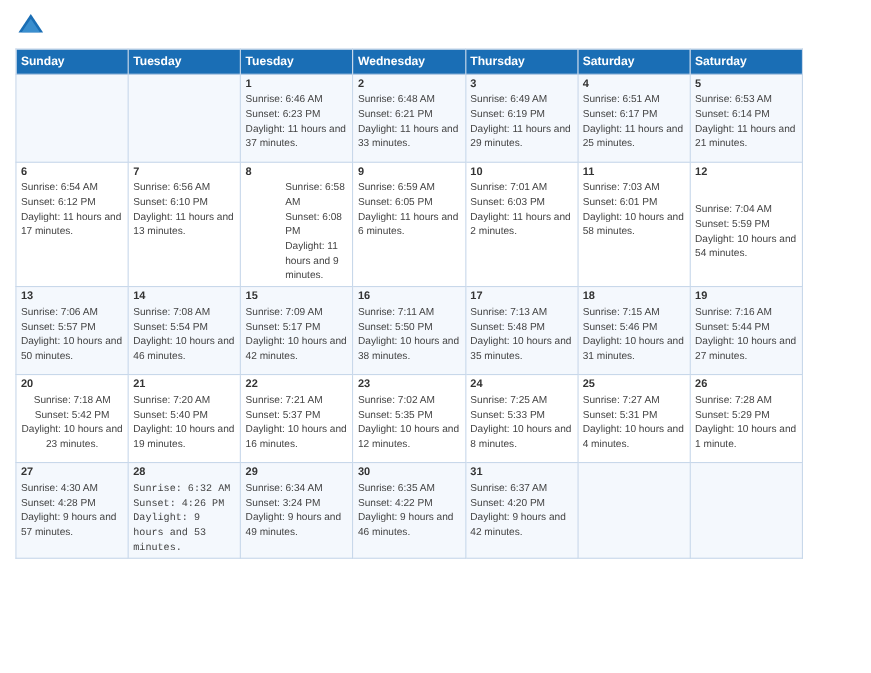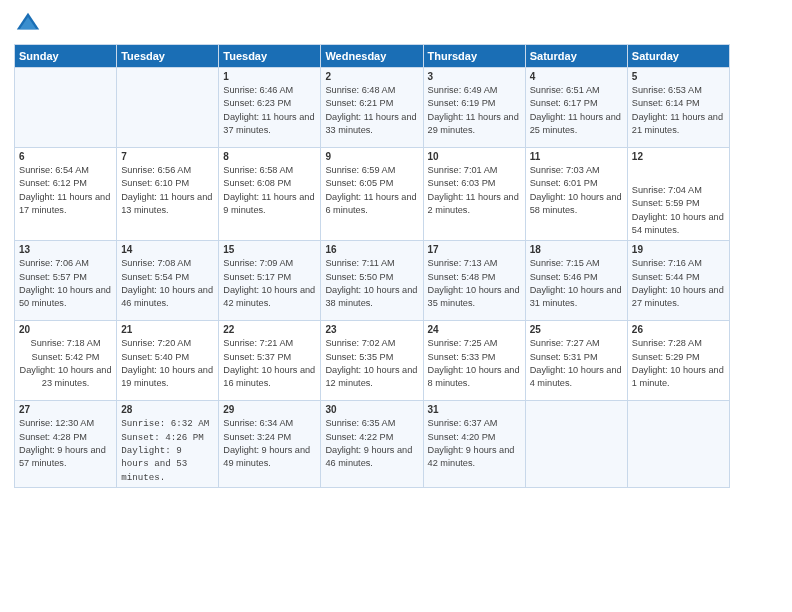--- a/index.html
+++ b/index.html
@@ -174,21 +174,21 @@
 Daylight: 11 hours and 17 minutes.</div>
           </td>
           <td>
             <span class="day-num">7</span>
             <div class="day-info" style="white-space: pre-line;">Sunrise: 6:56 AM
 Sunset: 6:10 PM
 Daylight: 11 hours and 13 minutes.</div>
           </td>
           <td>
             <span class="day-num">8</span>
-            <div class="day-info" style="white-space: pre-line;">Sunrise: 6:58 AM
+            <div class="day-info" style="white-space: pre-line; margin-left: 36px;">Sunrise: 6:58 AM
 Sunset: 6:08 PM
 Daylight: 11 hours and 9 minutes.</div>
           </td>
           <td>
             <span class="day-num">9</span>
             <div class="day-info" style="white-space: pre-line;">Sunrise: 6:59 AM
 Sunset: 6:05 PM
 Daylight: 11 hours and 6 minutes.</div>
           </td>
           <td>
@@ -294,21 +294,21 @@
           <td>
             <span class="day-num">26</span>
             <div class="day-info" style="white-space: pre-line;">Sunrise: 7:28 AM
 Sunset: 5:29 PM
 Daylight: 10 hours and 1 minute.</div>
           </td>
         </tr>
         <tr>
           <td>
             <span class="day-num">27</span>
-            <div class="day-info" style="white-space: pre-line;">Sunrise: 12:30 AM
+            <div class="day-info" style="white-space: pre-line;">Sunrise: 4:30 AM
 Sunset: 4:28 PM
 Daylight: 9 hours and 57 minutes.</div>
           </td>
           <td>
             <span class="day-num">28</span>
             <div class="day-info" style="white-space: pre-line; font-family: Liberation Mono, monospace;">Sunrise: 6:32 AM
 Sunset: 4:26 PM
 Daylight: 9 hours and 53 minutes.</div>
           </td>
           <td>

